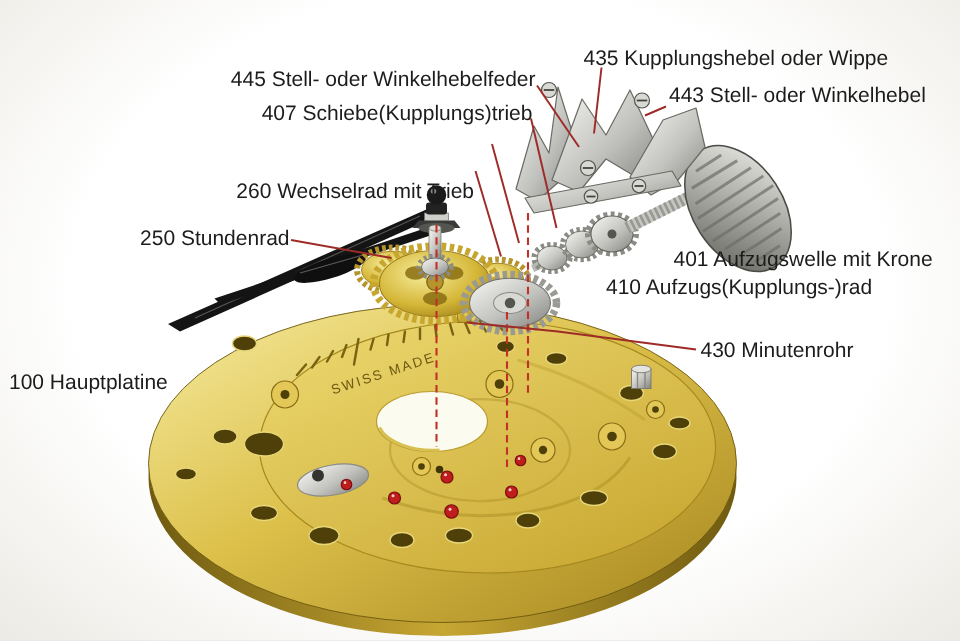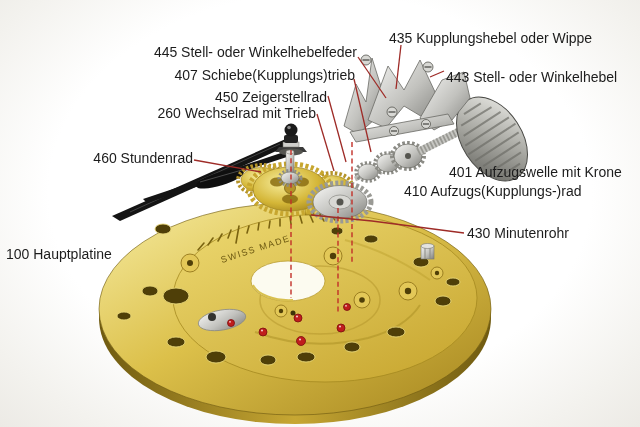--- a/index.html
+++ b/index.html
@@ -284,23 +284,22 @@
     <line x1="317" y1="114" x2="334" y2="171"></line>
     <line x1="194" y1="160" x2="261" y2="172"></line>
     <line x1="401" y1="45" x2="396" y2="89"></line>
     <line x1="444" y1="71" x2="430" y2="77"></line>
     <polyline points="464,233 372,221 311,215"></polyline>
   </g>
 </svg>
 
 <div class="lbl" style="right:283px;top:45px">445 Stell- oder Winkelhebelfeder</div>
 <div class="lbl" style="right:285px;top:68px">407 Schiebe(Kupplungs)trieb</div>
-<div class="lbl" style="right:313px;top:90px">450 Zeigerstellrad</div>
-<div class="lbl" style="right:324px;top:106px">260 Wechselrad mit Trieb</div>
-<div class="lbl" style="right:447px;top:151px">460 Stundenrad</div>
+<div class="lbl" style="right:324px;top:120px">260 Wechselrad mit Trieb</div>
+<div class="lbl" style="right:447px;top:151px">250 Stundenrad</div>
 <div class="lbl" style="left:6px;top:247px">100 Hauptplatine</div>
 <div class="lbl" style="left:389px;top:31px">435 Kupplungshebel oder Wippe</div>
-<div class="lbl" style="left:446px;top:70px">443 Stell- oder Winkelhebel</div>
+<div class="lbl" style="left:446px;top:56px">443 Stell- oder Winkelhebel</div>
 <div class="lbl" style="left:449px;top:165px">401 Aufzugswelle mit Krone</div>
 <div class="lbl" style="left:404px;top:184px">410 Aufzugs(Kupplungs-)rad</div>
 <div class="lbl" style="left:467px;top:226px">430 Minutenrohr</div>
 
 </div>
 
 </body></html>

